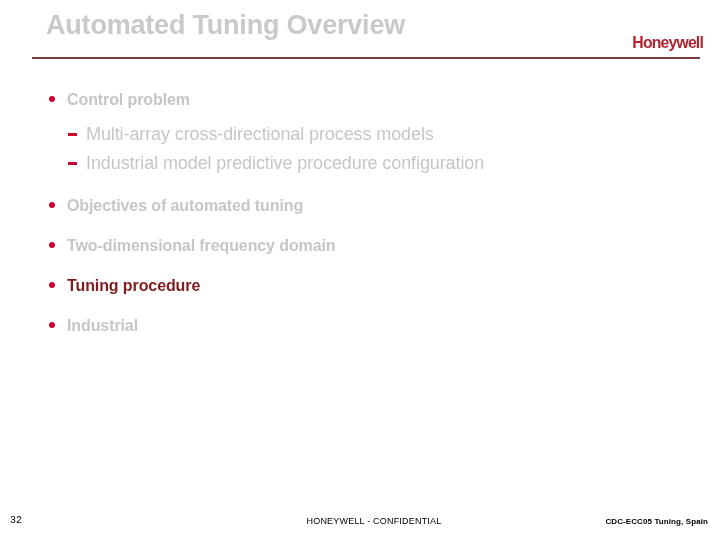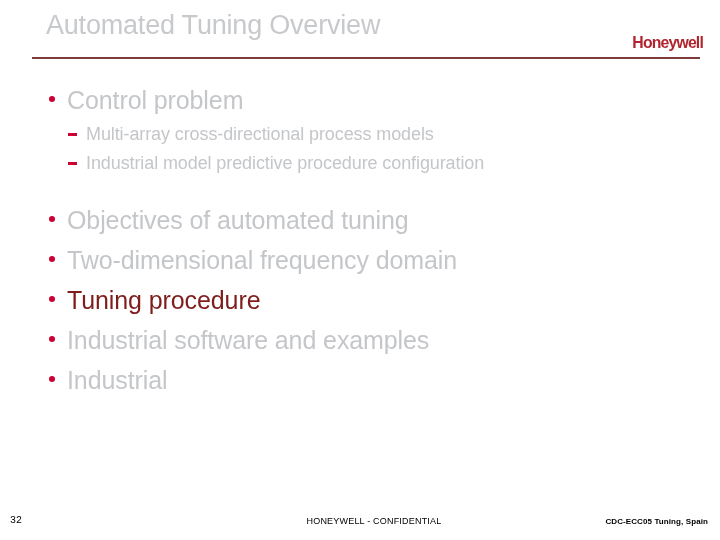--- a/index.html
+++ b/index.html
@@ -16,21 +16,21 @@
     width:720px; height:540px;
     background:#ffffff;
   }
 
   
   #slide-title {
     position:absolute;
     left:46px; top:9px;
     width:580px;
     font-size:27px;
-    font-weight:normal;
+    font-weight:bold;
     letter-spacing:-0.2px;
     color:#c7c9cc;
     line-height:32px;
     white-space:nowrap;
   }
 
   #brand-logo {
     position:absolute;
     right:17px; top:33px;
     font-size:17px;
@@ -53,24 +53,24 @@
   
   #bullet-list {
     position:absolute;
     left:46px; top:80px;
     width:630px;
   }
 
   .lvl1 {
     position:relative;
     padding-left:21px;
-    font-size:25px;
+    font-size:16px;
     line-height:40px;
     color:#c4c6c9;
-    font-weight:normal;
+    font-weight:bold;
     letter-spacing:-0.1px;
     white-space:nowrap;
   }
   .lvl1 .bullet-dot {
     position:absolute;
     left:3px; top:16px;
     width:6px; height:6px;
     border-radius:50%;
     background:#cc0033;
   }
@@ -87,21 +87,21 @@
     font-weight:normal;
     letter-spacing:-0.1px;
   }
   .lvl2 .bullet-dash {
     position:absolute;
     left:2px; top:13px;
     width:9px; height:3px;
     background:#cc0033;
   }
 
-  .gap-after { margin-bottom:22px; }
+  .gap-after { margin-bottom:8px; }
 
   
   #footer-page {
     position:absolute;
     left:10px; bottom:14px;
     font-size:10px;
     color:#000000;
     font-family:Liberation Mono, monospace;
   }
   #footer-center {
@@ -159,24 +159,20 @@
     <div class="lvl1">
       <span class="bullet-dot"></span>
       <span>Two-dimensional frequency domain</span>
     </div>
 
     <div class="lvl1 highlight">
       <span class="bullet-dot"></span>
       <span>Tuning procedure</span>
     </div>
 
-    <div class="lvl1">
-      <span class="bullet-dot"></span>
-      <span>Industrial software and examples</span>
-    </div>
 
     <div class="lvl1">
       <span class="bullet-dot"></span>
       <span>Industrial</span>
     </div>
 
   </div>
 
   <div id="footer-page">32</div>
 

